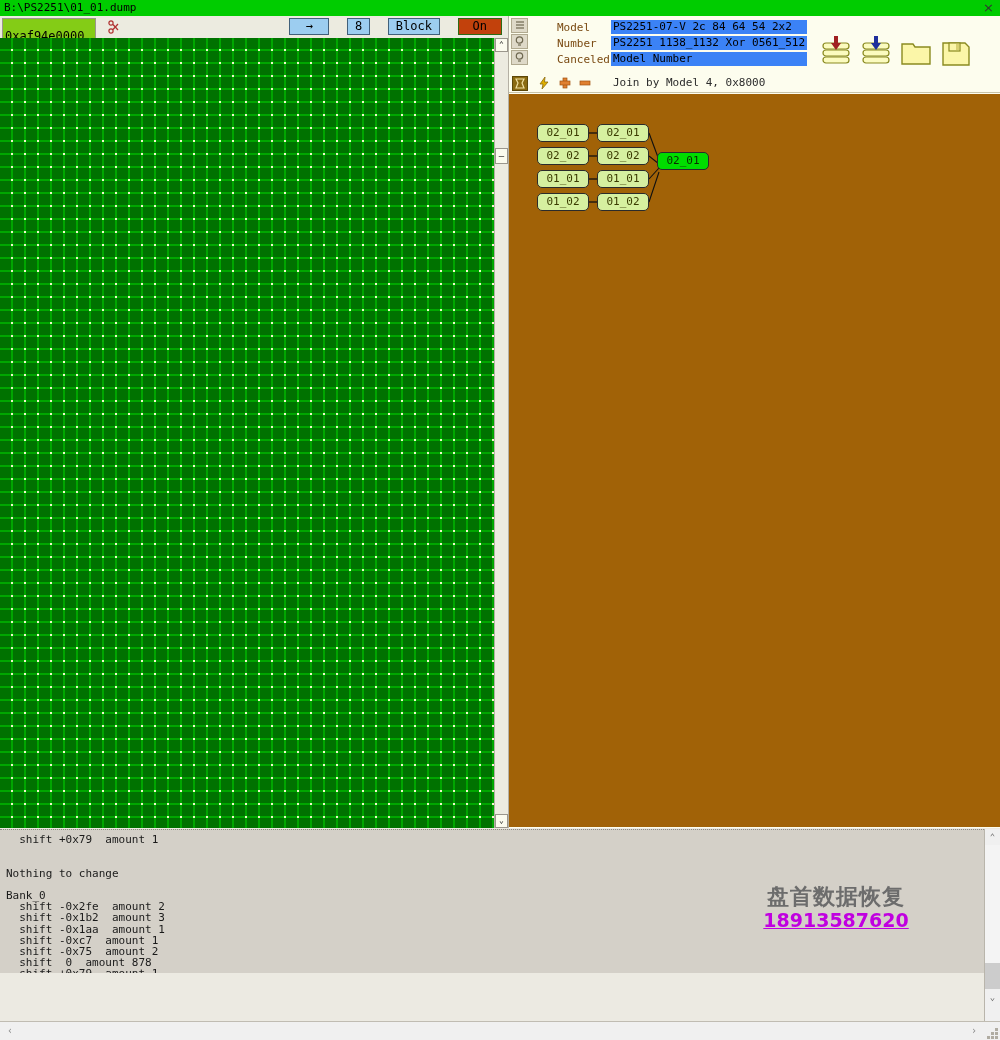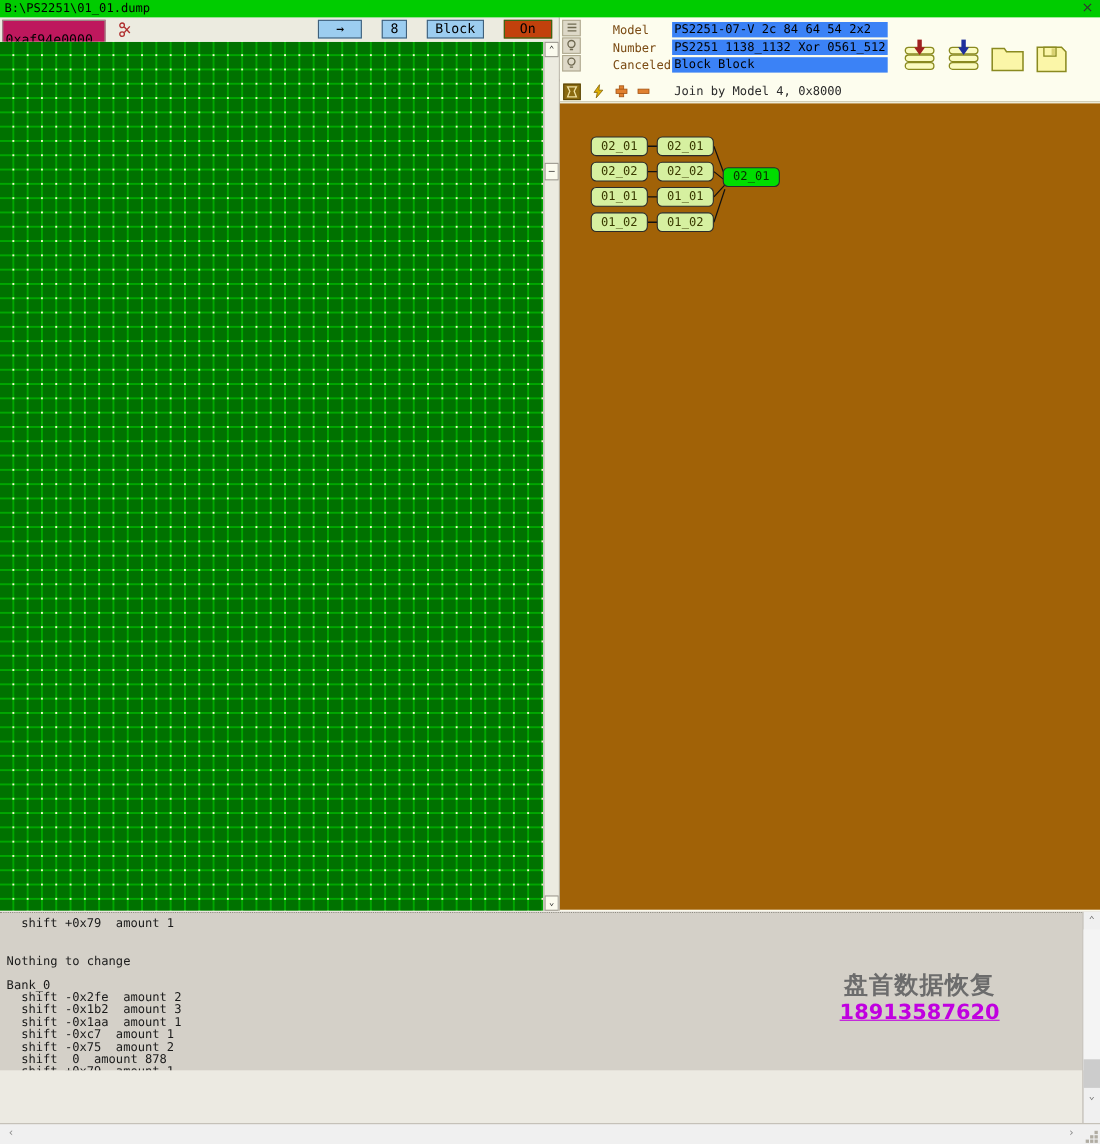--- a/index.html
+++ b/index.html
@@ -42,21 +42,21 @@
     background: #ecebe0;
     box-sizing: border-box;
   }
   .addrbar {
     position: absolute; left: 0; top: 0; width: 508px; height: 22px;
     background: #ecebe0;
     box-sizing: border-box;
   }
   .addrinput {
     position: absolute; left: 2px; top: 2px; width: 94px; height: 17px;
-    background: #be185d;
+    background: #84cc16;
     border: 1px solid #9a968c;
     box-sizing: border-box;
     font-family: "DejaVu Sans Mono", monospace;
     font-size: 12px; color: #000;
     padding: 17px 2px; line-height: 15px;
     outline: none;
   }
   .scissors {
     position: absolute; left: 106px; top: 3px;
     width: 16px; height: 16px;
@@ -327,21 +327,21 @@
       <div class="inforow" style="top:4px;">
         <span class="lbl">Model</span>
         <span class="val">PS2251-07-V  2c 84 64 54  2x2</span>
       </div>
       <div class="inforow" style="top:20px;">
         <span class="lbl">Number</span>
         <span class="val">PS2251 1138_1132 Xor 0561_512</span>
       </div>
       <div class="inforow" style="top:36px;">
         <span class="lbl">Canceled</span>
-        <span class="val">Block Block</span>
+        <span class="val">Model Number</span>
       </div>
 
       <div class="bigicons">
         <span class="bigicon" style="left:0;">
           <svg width="34" height="38" viewBox="0 0 34 38">
             <g fill="#fbfbbf" stroke="#8a8a20" stroke-width="1.2">
               <rect x="4" y="9" width="26" height="6" rx="3"></rect>
               <rect x="4" y="16" width="26" height="6" rx="3"></rect>
               <rect x="4" y="23" width="26" height="6" rx="3"></rect>
             </g>

